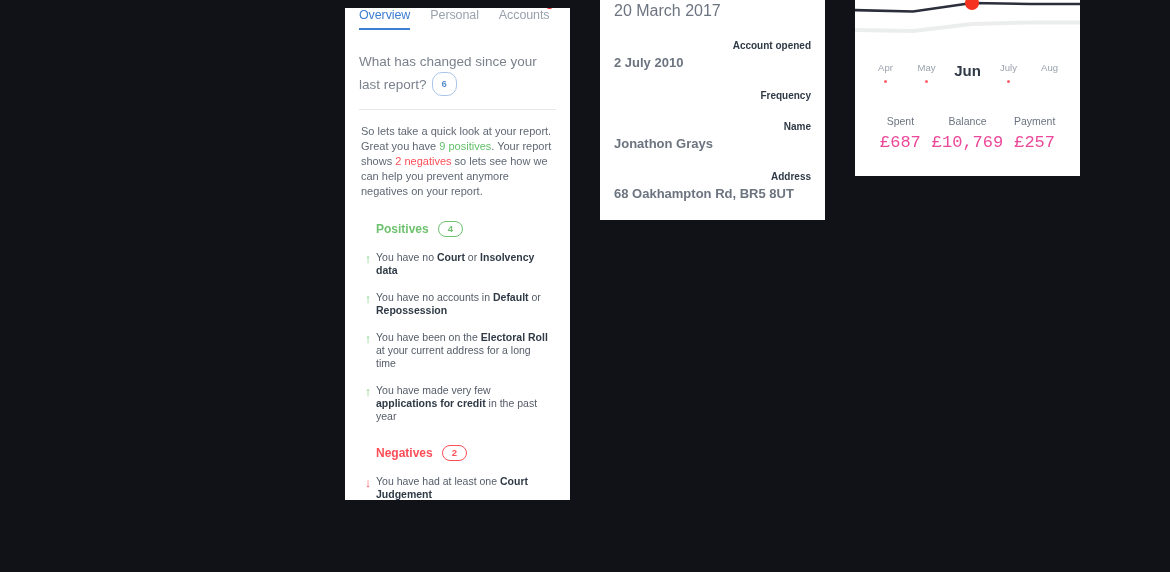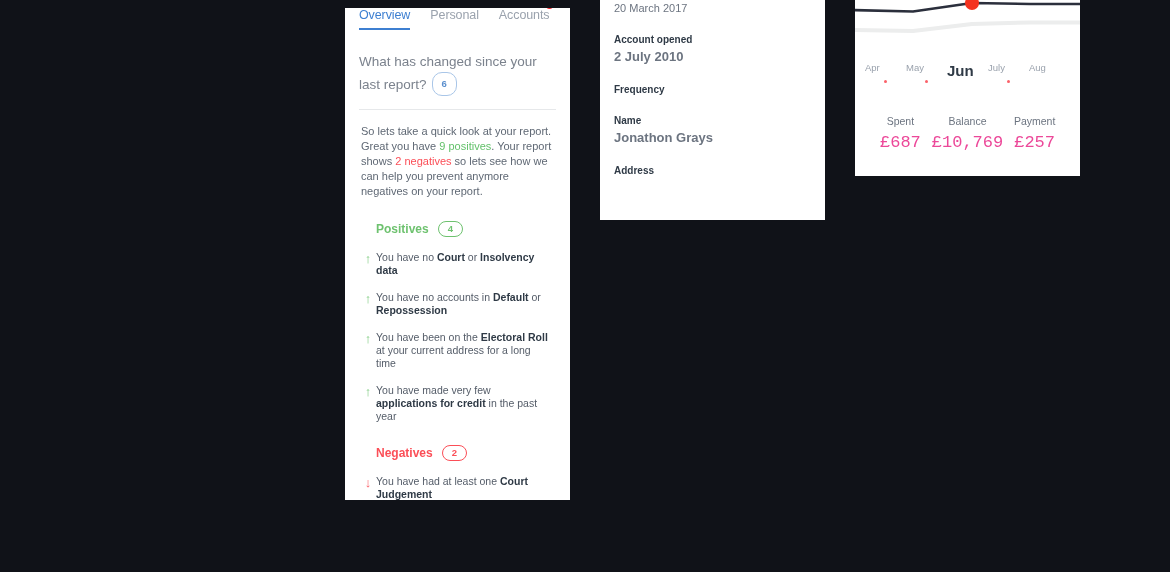--- a/index.html
+++ b/index.html
@@ -114,45 +114,45 @@
     font-size:10.5px;
     line-height:13px;
     color:#545c68;
   }
   .item .txt b{ color:#2f3a46; font-weight:700; }
 
   
   #card-details{ left:600px; top:0px; width:225px; height:220px; }
   .det-pad{ padding:0 14px; }
   .det-first{
-    font-size:11px;color:#6c7480;margin-top:2px;
+    font-size:16px;color:#6c7480;margin-top:2px;
   }
   .det-label{
-    font-size:10px;font-weight:700;color:#2f3a46;margin-top:20px;
+    font-size:10px;font-weight:700;color:#2f3a46;margin-top:20px;text-align:right;
   }
   .det-value{
     font-size:13px;color:#6c7480;margin-top:4px;font-weight:bold;
   }
 
   
   #card-chart{ left:855px; top:0px; width:225px; height:176px; }
   .chart-area{
     position:relative;
     height:50px;
     overflow:hidden;
   }
   .chart-area svg{ position:absolute; left:0; top:0; }
   .months{
     display:flex;
     margin-top:12px;
     padding:0 10px;
   }
   .month{
     flex:1;
-    text-align:left;
+    text-align:center;
     position:relative;
   }
   .month .mlabel{
     font-size:9.5px;
     color:#9aa2ad;
   }
   .month.current .mlabel{
     font-size:15px;
     font-weight:700;
     color:#2f3a46;
@@ -263,20 +263,21 @@
 
     <div class="det-label">Account opened</div>
     <div class="det-value">2 July 2010</div>
 
     <div class="det-label">Frequency</div>
 
     <div class="det-label">Name</div>
     <div class="det-value">Jonathon Grays</div>
 
     <div class="det-label">Address</div>
+    <div class="det-value">68 Oakhampton Rd, BR5 8UT</div>
   </div>
 </div>
 
 <div class="card" id="card-chart">
 
   <div class="chart-area">
     <svg width="225" height="50" viewBox="0 0 225 50">
       <path d="M-5,30 L58,31 L117,24 L175,22.5 L230,22.5" fill="none" stroke="#eceded" stroke-width="4" stroke-linejoin="round"></path>
       <path d="M-5,10 L58,11.5 L117,3 L175,4 L230,4" fill="none" stroke="#2b2f3c" stroke-width="2.6" stroke-linejoin="round"></path>
       <circle cx="117" cy="3" r="7" fill="#f4321f"></circle>

